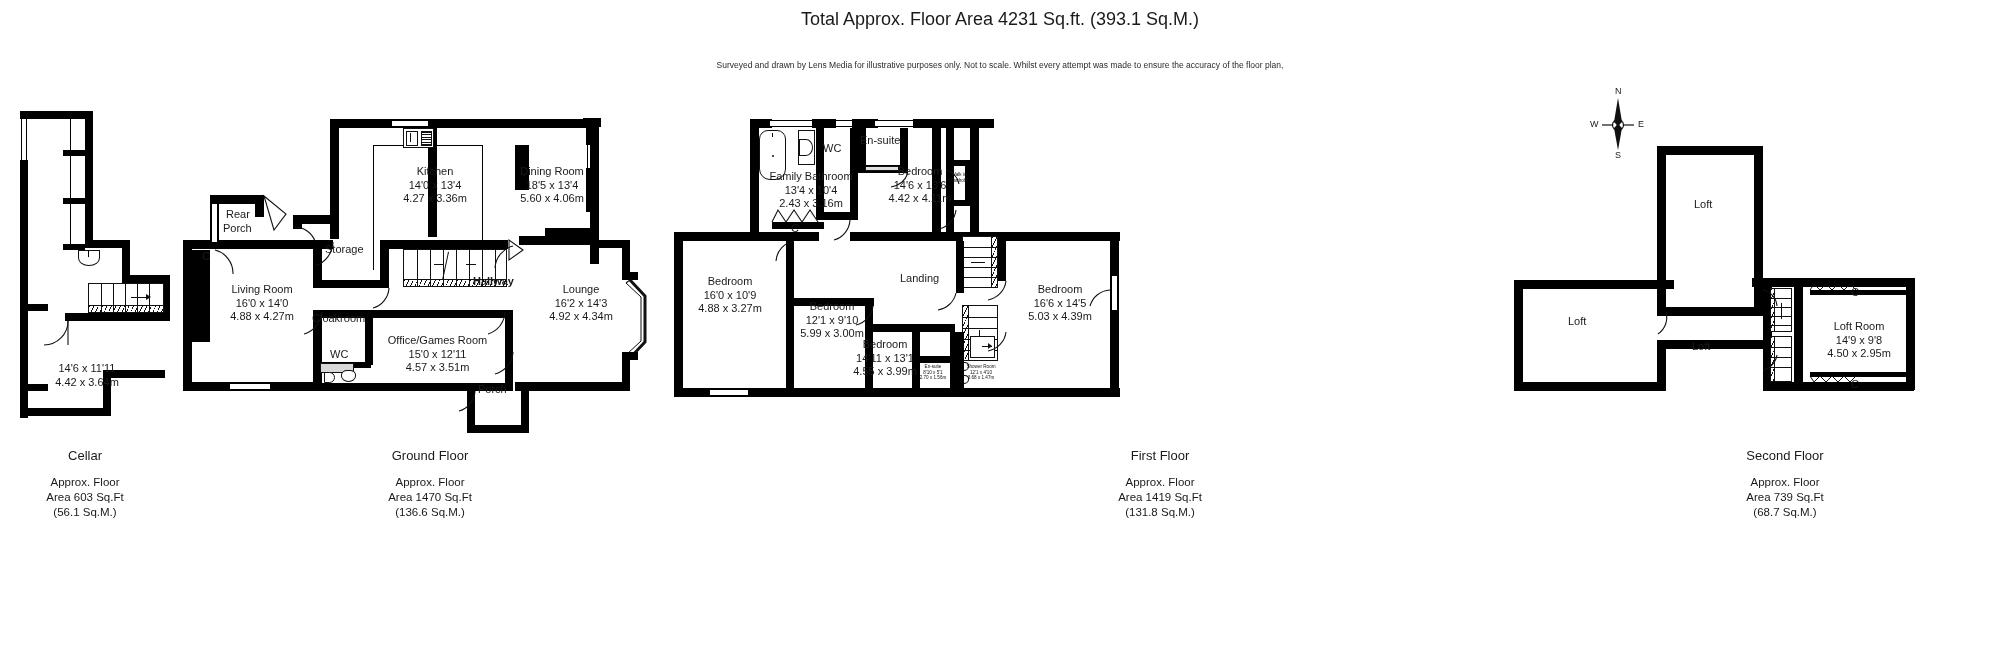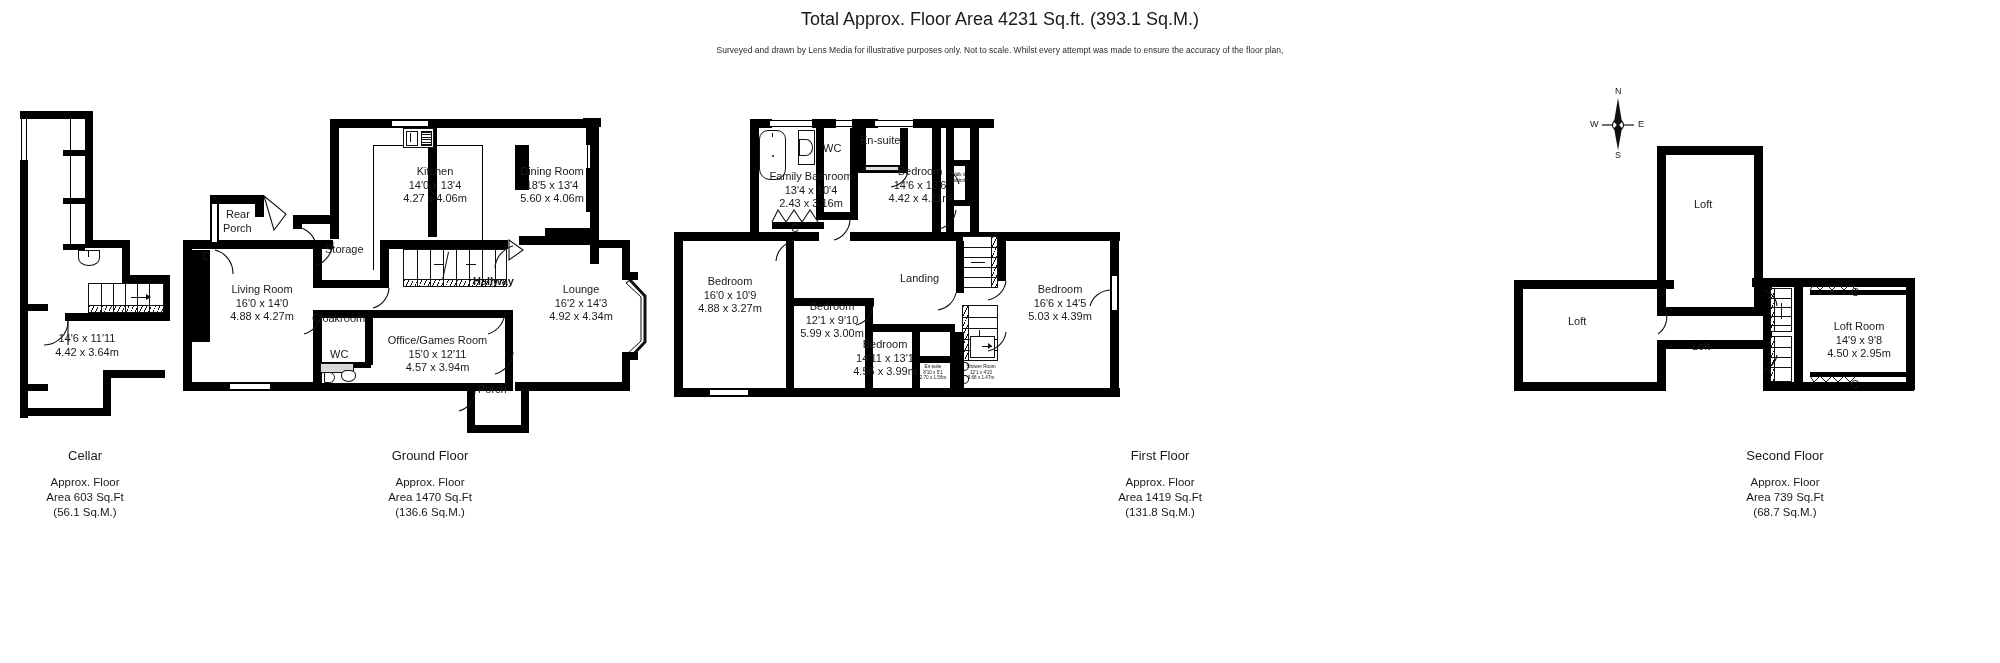--- a/index.html
+++ b/index.html
@@ -10,21 +10,21 @@
     font-family: "Liberation Sans", sans-serif;
     color: #1a1a1a;
     overflow: hidden;
   }
   #page { position: relative; width: 2000px; height: 663px; background:#fff; }
 
   
   .hdr { position:absolute; left:0; right:0; top:0; text-align:center; }
   .hdr .title { font-size: 19px; letter-spacing:.2px; margin-top: 14px; }
   .hdr .subtitle { font-size: 18px; margin-top: 9px; }
-  .hdr .disc { font-size: 8.5px; line-height: 11px; margin-top: 15px; color:#2b2b2b; }
+  .hdr .disc { font-size: 8.5px; line-height: 11px; margin-top: 30px; color:#2b2b2b; }
 
   
   .plan { position:absolute; }
   .cap { position:absolute; text-align:center; width: 260px; }
   .cap .cname { font-size: 13px; margin-bottom: 12px; }
   .cap .cline { font-size: 11.5px; line-height: 15px; }
 
   
   .w { position:absolute; background:#000; }
   .wth { position:absolute; background:#000; }     
@@ -122,21 +122,21 @@
       <div class="hatch" style="bottom:0;"></div>
       <div style="position:absolute;left:42px;top:13px;width:18px;height:1.4px;background:#111;"></div>
       <div style="position:absolute;left:57px;top:10px;width:0;height:0;border-left:5px solid #111;border-top:3px solid transparent;border-bottom:3px solid transparent;"></div>
     </div>
 
     <svg class="doors" width="230" height="540">
       <path d="M68,321 a24,24 0 0 1 -24,24"></path>
       <line x1="68" y1="321" x2="68" y2="345"></line>
     </svg>
 
-    <div class="room" style="left:22px; top:332px; width:130px;">
+    <div class="room" style="left:22px; top:362px; width:130px;">
       <div class="rd">14'6 x 11'11</div>
       <div class="rd">4.42 x 3.64m</div>
     </div>
   </div>
 
   <div class="cap" style="left:-45px; top:448px;">
     <div class="cname">Cellar</div>
     <div class="cline">Approx. Floor</div>
     <div class="cline">Area 603 Sq.Ft</div>
     <div class="cline">(56.1 Sq.M.)</div>
@@ -243,36 +243,36 @@
       <path d="M330,312 a24,24 0 0 1 -17,22"></path>
       <path d="M338,246 a24,24 0 0 0 -18,22"></path>
       <path d="M300,391 a22,22 0 0 1 -16,20"></path>
       <path d="M338,352 a24,24 0 0 1 -18,22"></path>
       <path d="M348,250 l-14,-10 l0,20 z" fill="#111" stroke="none"></path>
     </svg>
 
     <div class="room" style="left:210px; top:165px; width:100px;">
       <div class="rn">Kitchen</div>
       <div class="rd">14'0 x 13'4</div>
-      <div class="rd">4.27 x 4.06m</div>
+      <div class="rd">4.27 x 3.36m</div>
     </div>
     <div class="room" style="left:322px; top:165px; width:110px;">
       <div class="rn">Dining Room</div>
       <div class="rd">18'5 x 13'4</div>
       <div class="rd">5.60 x 4.06m</div>
     </div>
     <div class="room" style="left:32px; top:283px; width:110px;">
       <div class="rn">Living Room</div>
       <div class="rd">16'0 x 14'0</div>
       <div class="rd">4.88 x 4.27m</div>
     </div>
     <div class="room" style="left:190px; top:334px; width:145px;">
       <div class="rn">Office/Games Room</div>
       <div class="rd">15'0 x 12'11</div>
-      <div class="rd">4.57 x 3.94m</div>
+      <div class="rd">4.57 x 3.51m</div>
     </div>
     <div class="room" style="left:356px; top:283px; width:100px;">
       <div class="rn">Lounge</div>
       <div class="rd">16'2 x 14'3</div>
       <div class="rd">4.92 x 4.34m</div>
     </div>
 
     <div class="lbl" style="left:51px; top:208px;">Rear</div>
     <div class="lbl" style="left:48px; top:222px;">Porch</div>
     <div class="lbl" style="left:150px; top:243px;">Storage</div>

